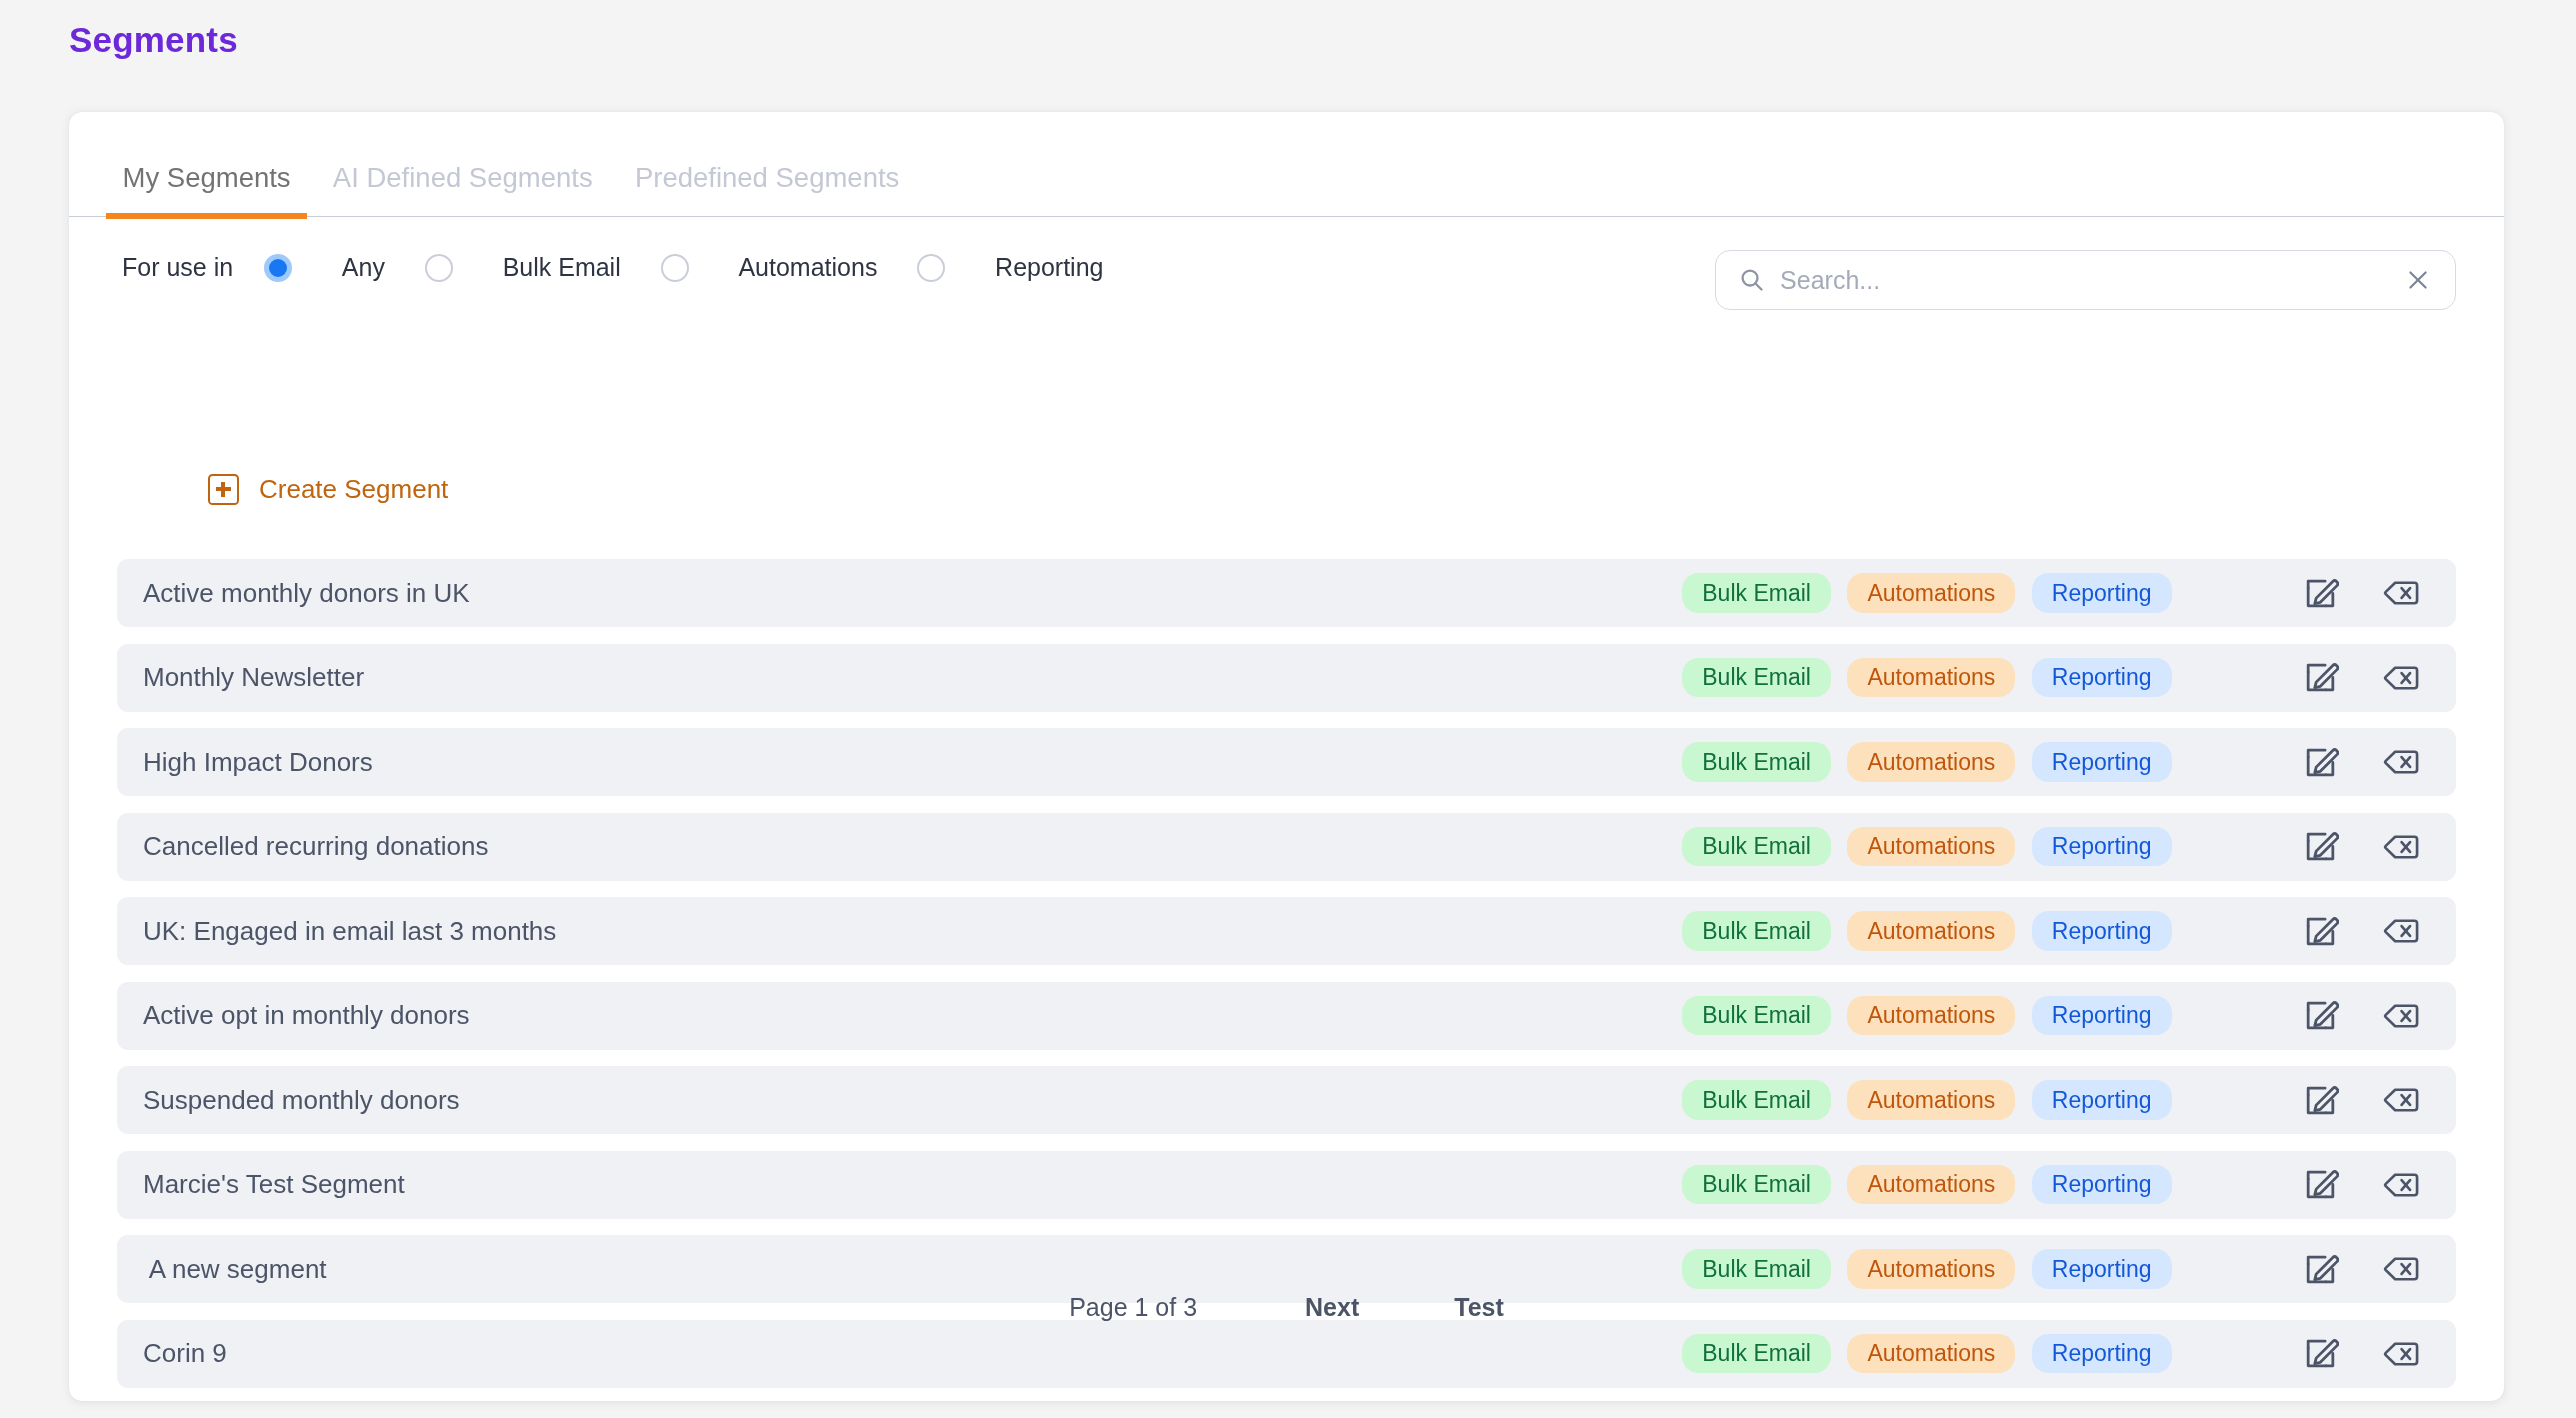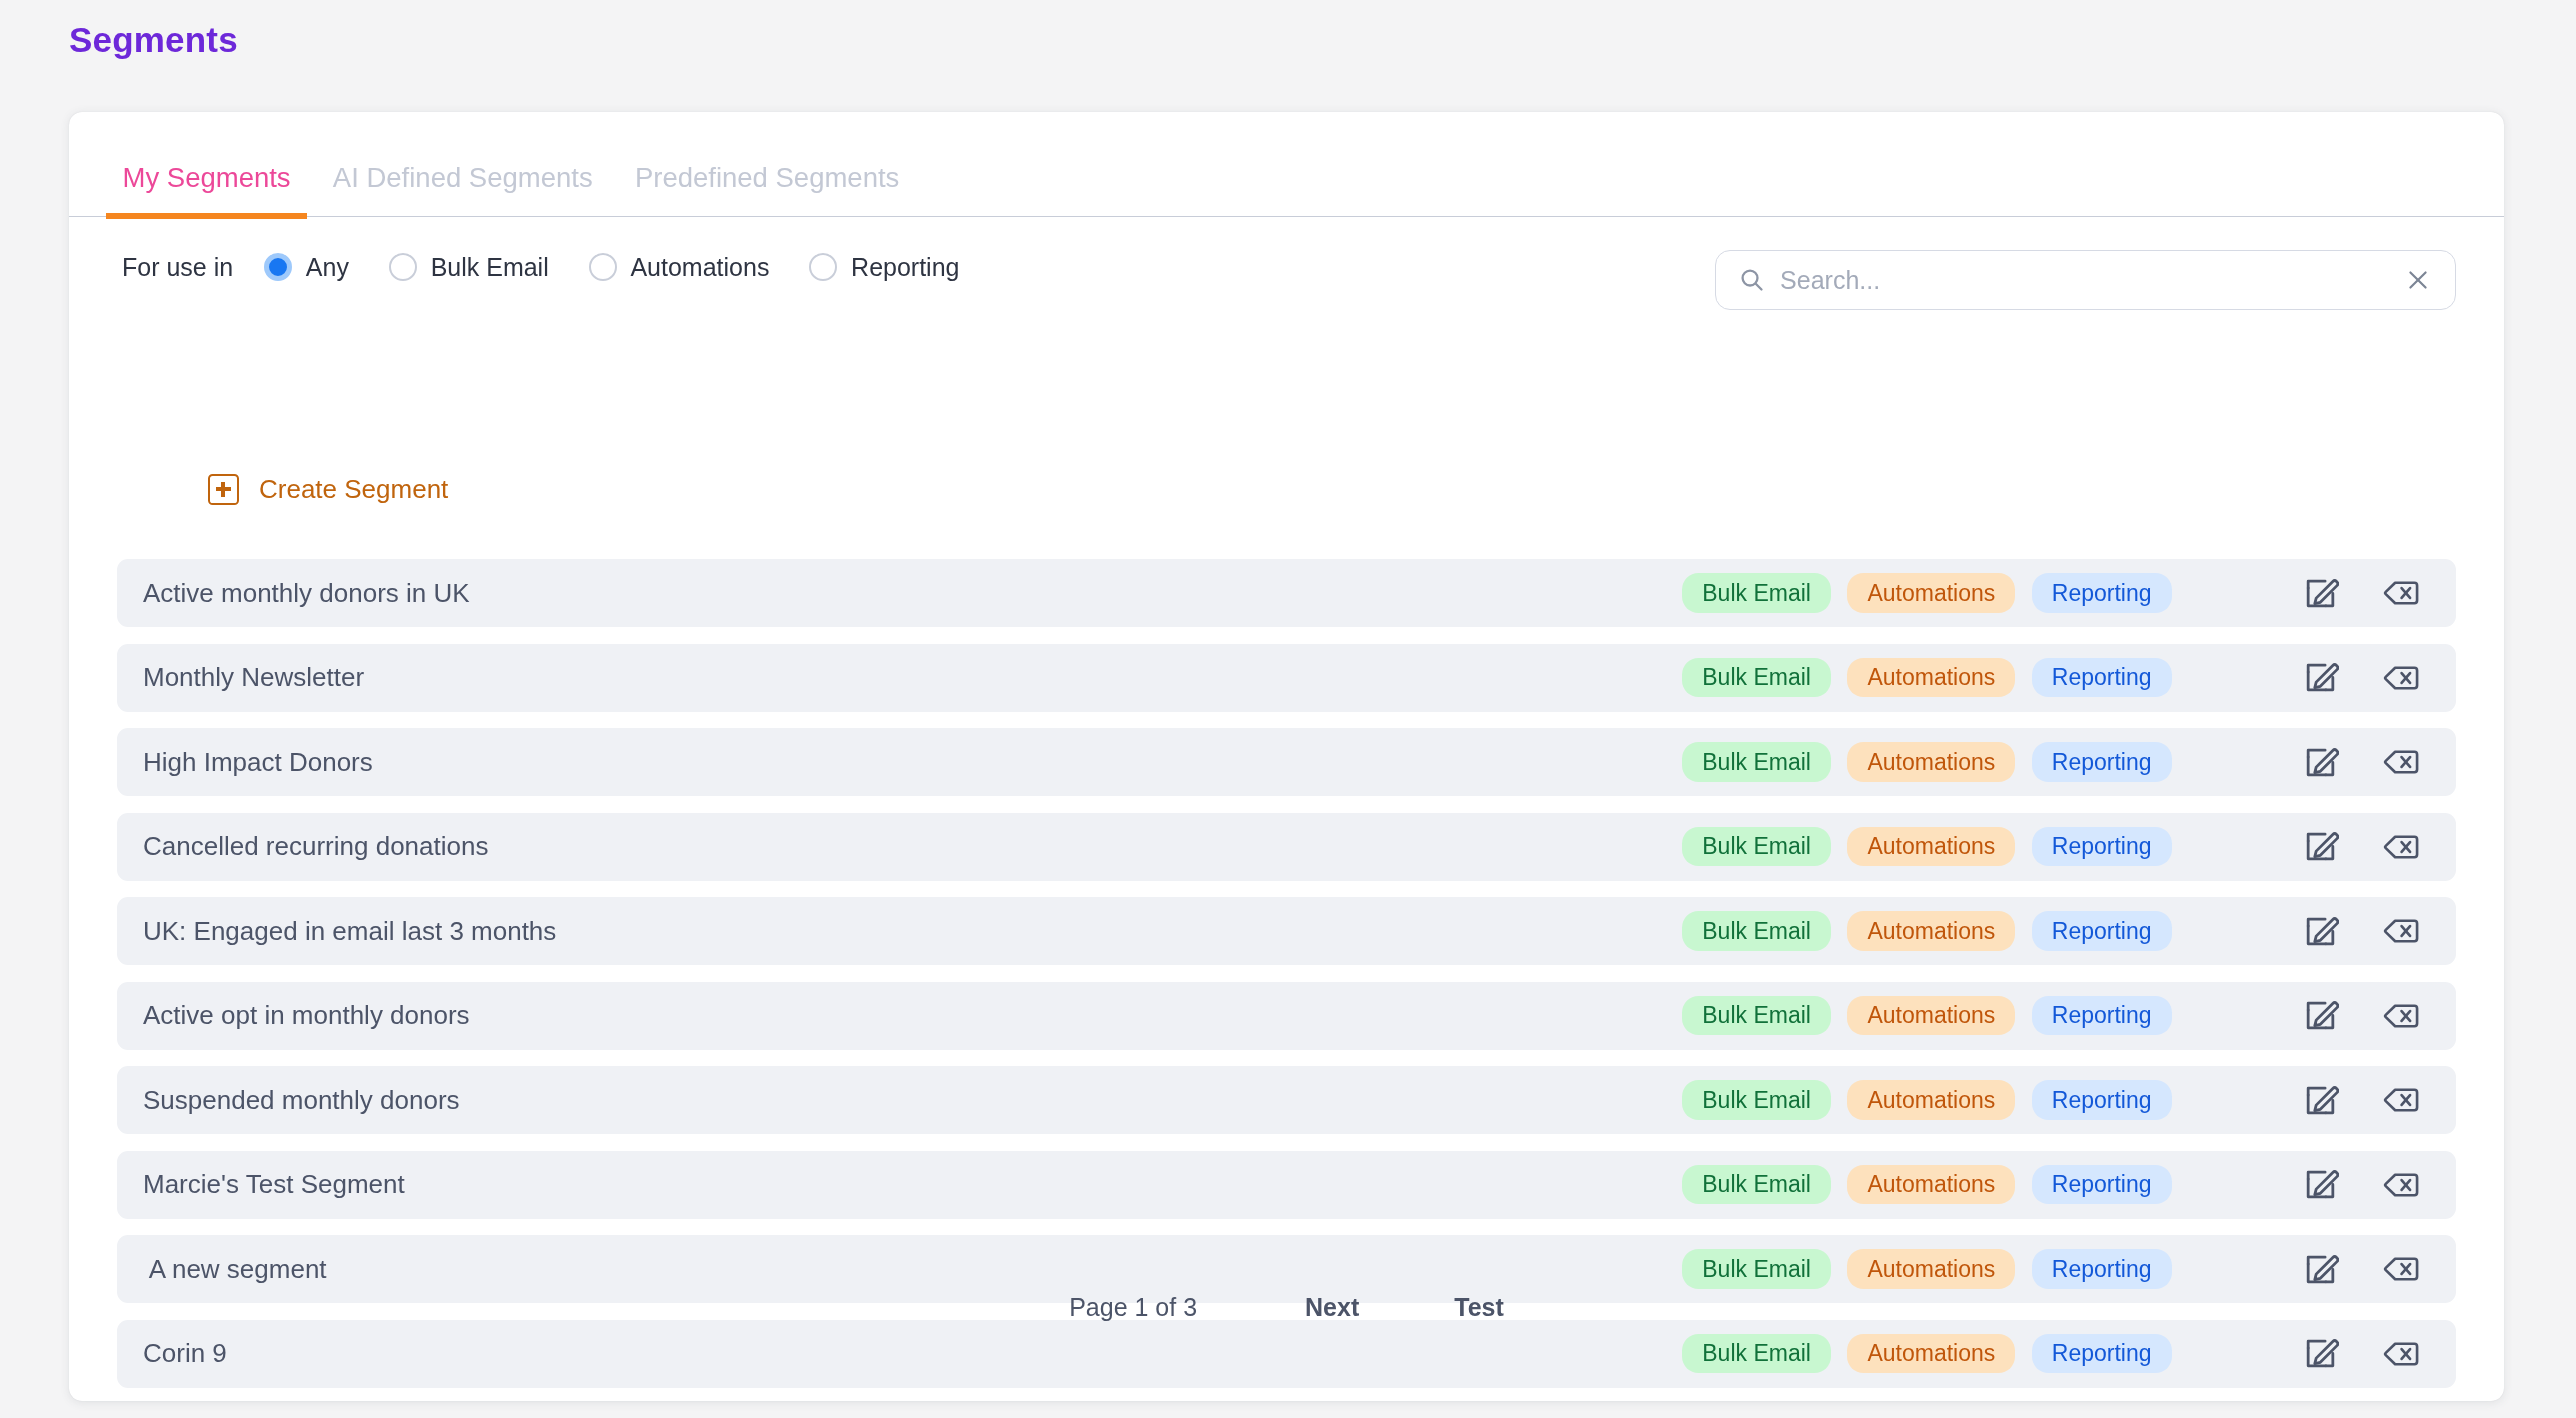--- a/index.html
+++ b/index.html
@@ -36,38 +36,38 @@
   }
   .tab {
     position: relative;
     font-size: 27.5px;
     color: #c3c8d4;
     padding: 0 16.5px 22px 16.5px;
     margin-right: 9.2px;
     cursor: pointer;
     white-space: nowrap;
   }
-  .tab.active { color: #ec4899; }
+  .tab.active { color: #737373; }
   .tab.active::after {
     content: "";
     position: absolute; left: 0; right: 0; bottom: -2.7px; height: 5.5px;
     background: #f5861f;
   }
 
   
   .filter-row {
     position: absolute; left: 0; top: 105px; right: 0; height: 101px;
     display: flex; align-items: center;
   }
   .filter-label {
     font-size: 25px; color: #2e3442; margin-left: 53px; margin-right: 31px;
     white-space: nowrap;
   }
   .radio-group { display: flex; align-items: center; }
-  .radio-opt { display: flex; align-items: flex-start; margin-right: 40px; cursor: pointer; }
+  .radio-opt { display: flex; align-items: center; margin-right: 40px; cursor: pointer; gap: 36px; }
   .radio-dot {
     width: 28px; height: 28px; border-radius: 50%;
     border: 2.3px solid #c9ced9; background: #fff;
     display: inline-block; position: relative; flex: none;
   }
   .radio-opt.checked .radio-dot {
     border: 5.5px solid #9ec9fb; background: #1877f2;
     box-shadow: inset 0 0 0 0 #fff;
   }
   .radio-text { font-size: 25px; color: #2e3442; margin-left: 13.7px; white-space: nowrap; }

